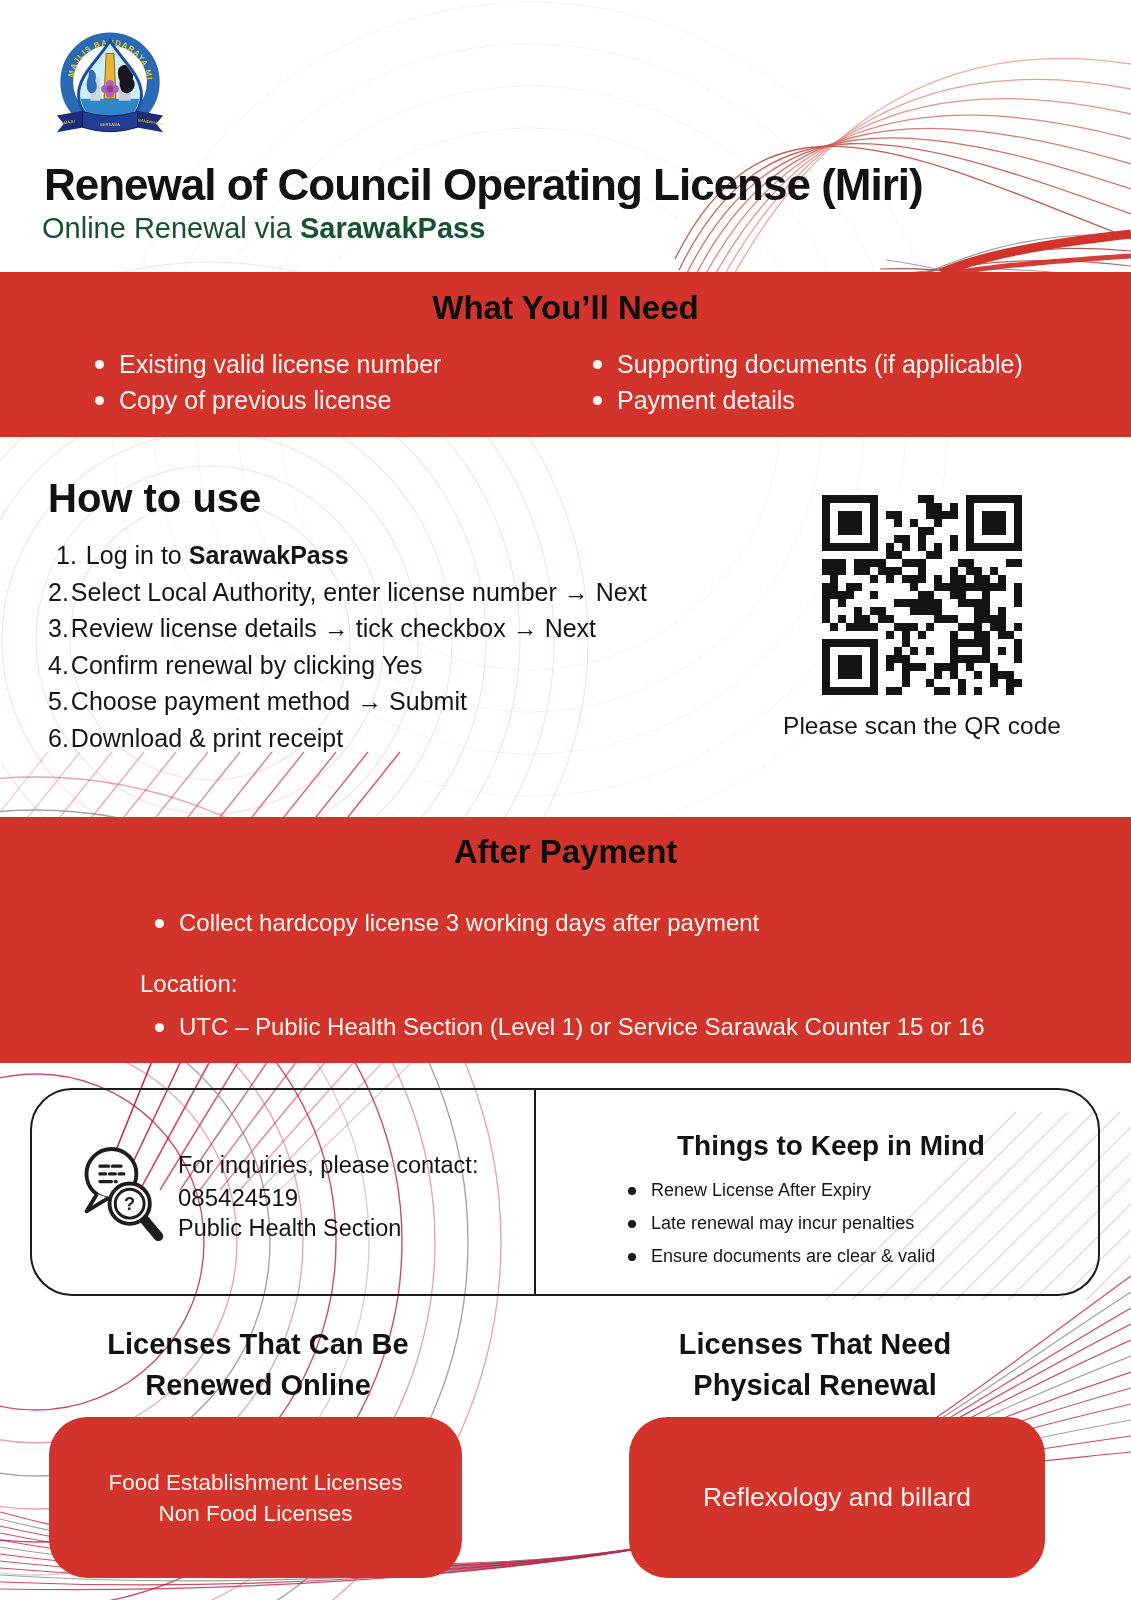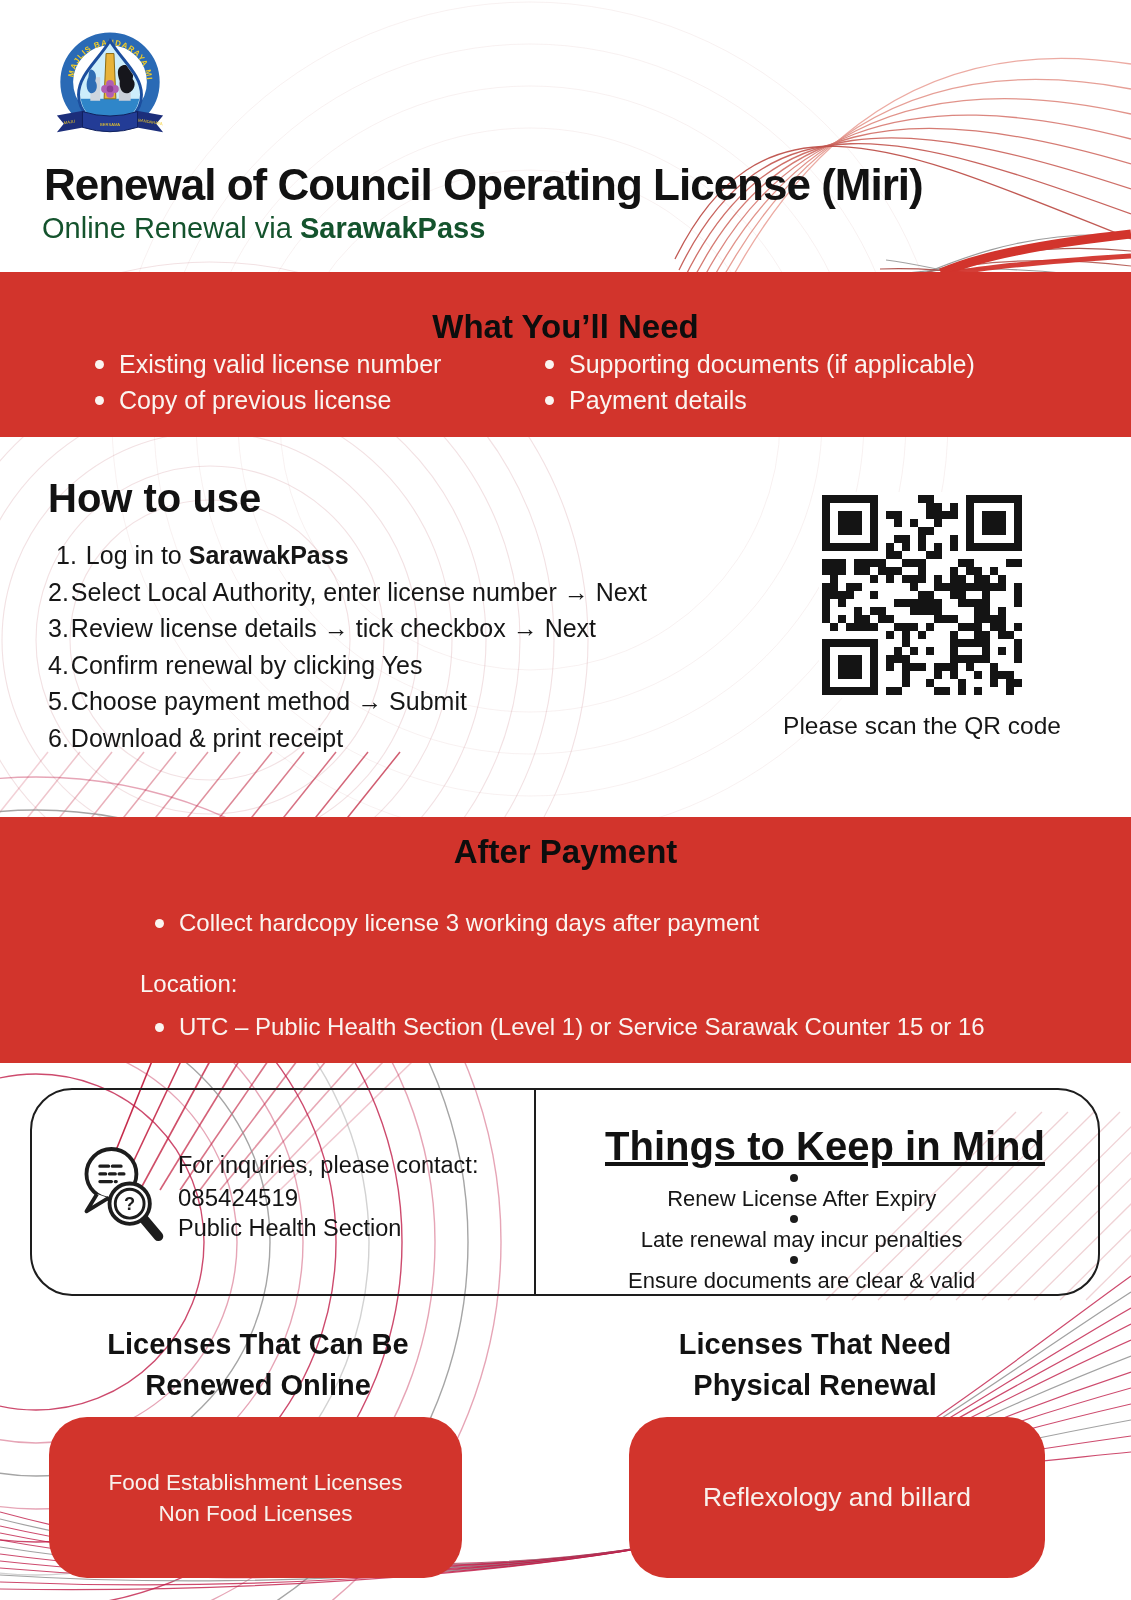--- a/index.html
+++ b/index.html
@@ -15,23 +15,23 @@
          letter-spacing:-1px;color:#121212;white-space:nowrap;}
   .subtitle{left:42px;top:212px;margin:0;font-size:29px;color:#14532d;}
   .subtitle b{font-weight:700;}
 
   
   .banner{left:0;width:1131px;background:#d2342c;}
   .banner1{top:272px;height:165px;}
   .banner2{top:817px;height:246px;padding-left:24px;}
   .banner h2{position:absolute;left:0;right:0;margin:0;text-align:center;
              font-size:33px;font-weight:700;color:#0d0d0d;}
-  .banner1 h2{top:36px;}
+  .banner1 h2{top:17px;}
   .banner2 h2{top:16px;}
-  .b1-cols{position:absolute;top:74px;left:95px;right:36px;display:flex;}
+  .b1-cols{position:absolute;top:74px;left:95px;right:36px;display:flex;gap:48px;}
   .b1-col{display:flex;flex-direction:column;}
   .b1-col.c1{width:450px;}
   .bullet{display:flex;align-items:center;line-height:36px;font-size:25px;color:#faf5f1;}
   .dot{width:9px;height:9px;border-radius:50%;background:#faf5f1;margin-right:15px;flex:0 0 auto;}
   .dot.dark{background:#1c1c1c;width:8px;height:8px;}
 
   
   .howto{left:48px;top:476px;width:720px;}
   .howto h2{margin:0;font-size:40px;font-weight:700;color:#121212;}
   .steps{margin-top:16px;}
@@ -51,24 +51,24 @@
   .ap-b2{position:absolute;left:155px;top:192px;right:20px;}
   .banner2 .bullet{font-size:24px;}
 
   
   .infobox{left:30px;top:1088px;width:1070px;height:208px;border:2px solid #1d1d1d;
            border-radius:42px;background:transparent;}
   .divider{position:absolute;left:502px;top:0;bottom:0;width:2px;background:#1d1d1d;}
   .contact-icon{position:absolute;left:42px;top:50px;width:96px;height:112px;}
   .contact-text{position:absolute;left:146px;top:60px;font-size:23.5px;line-height:31.5px;color:#141414;}
   .contact-text .phone{font-weight:400;font-size:24px;}
-  .kim-h{position:absolute;left:502px;top:26px;width:566px;margin:8px;text-align:center;
-         font-size:40px;font-weight:700;color:#121212;text-decoration:underline;}
+  .kim-h{position:absolute;left:502px;top:26px;width:566px;margin:14px;text-align:center;
+         font-size:28px;font-weight:700;color:#121212;}
   .kim-list{position:absolute;left:596px;top:84px;}
-  .kim-list .bullet{color:#161616;font-size:22px;line-height:33px;flex-direction:column;}
+  .kim-list .bullet{color:#161616;font-size:18px;line-height:33px;}
 
   
   .col-h{width:400px;text-align:center;font-size:29px;font-weight:700;color:#121212;line-height:41px;margin:0;}
   .col-h.online{left:58px;top:1324px;}
   .col-h.physical{left:615px;top:1324px;}
   .redbox{background:#d2342c;border-radius:38px;color:#f8f1ec;display:flex;flex-direction:column;
           justify-content:center;text-align:center;}
   .redbox.online{left:49px;top:1417px;width:413px;height:161px;font-size:22.5px;line-height:31px;}
   .redbox.physical{left:629px;top:1417px;width:416px;height:161px;font-size:26.5px;}
 </style>

